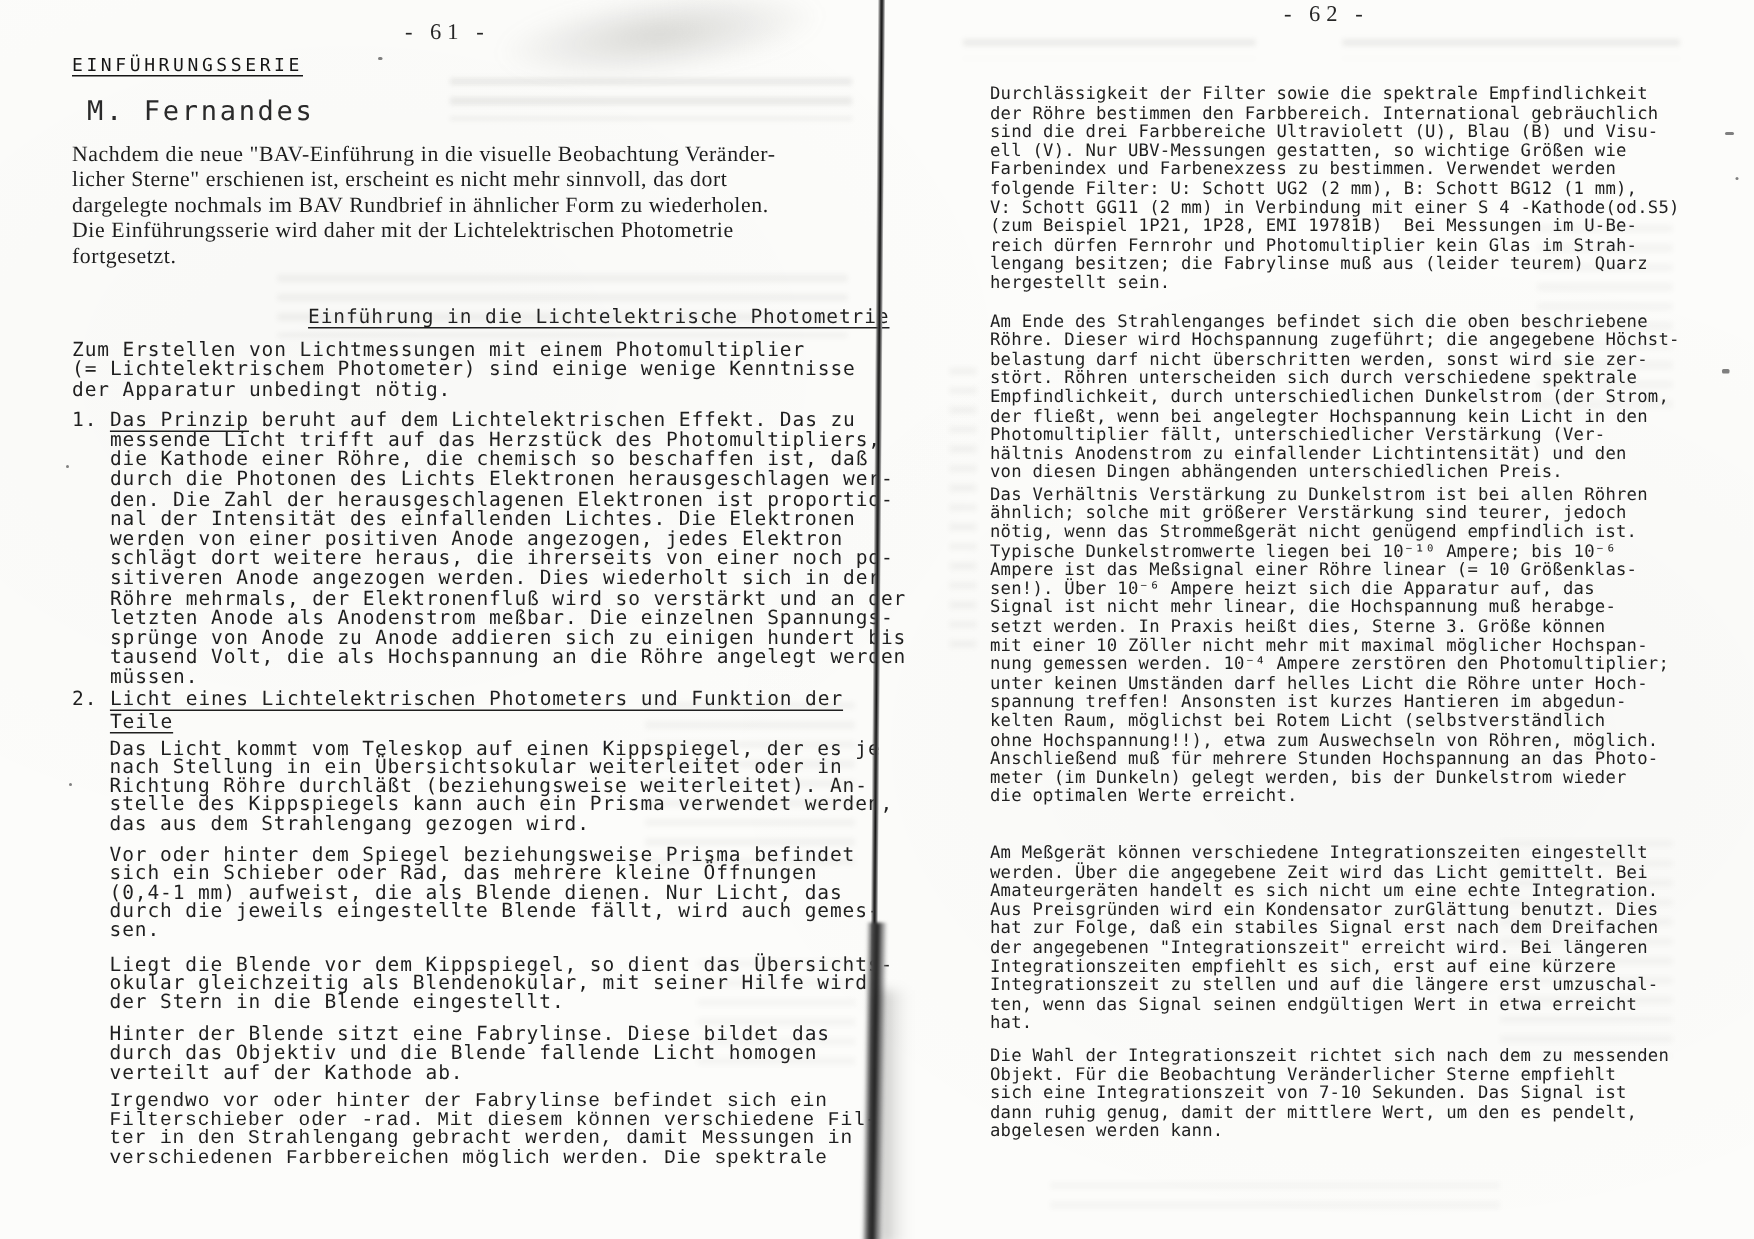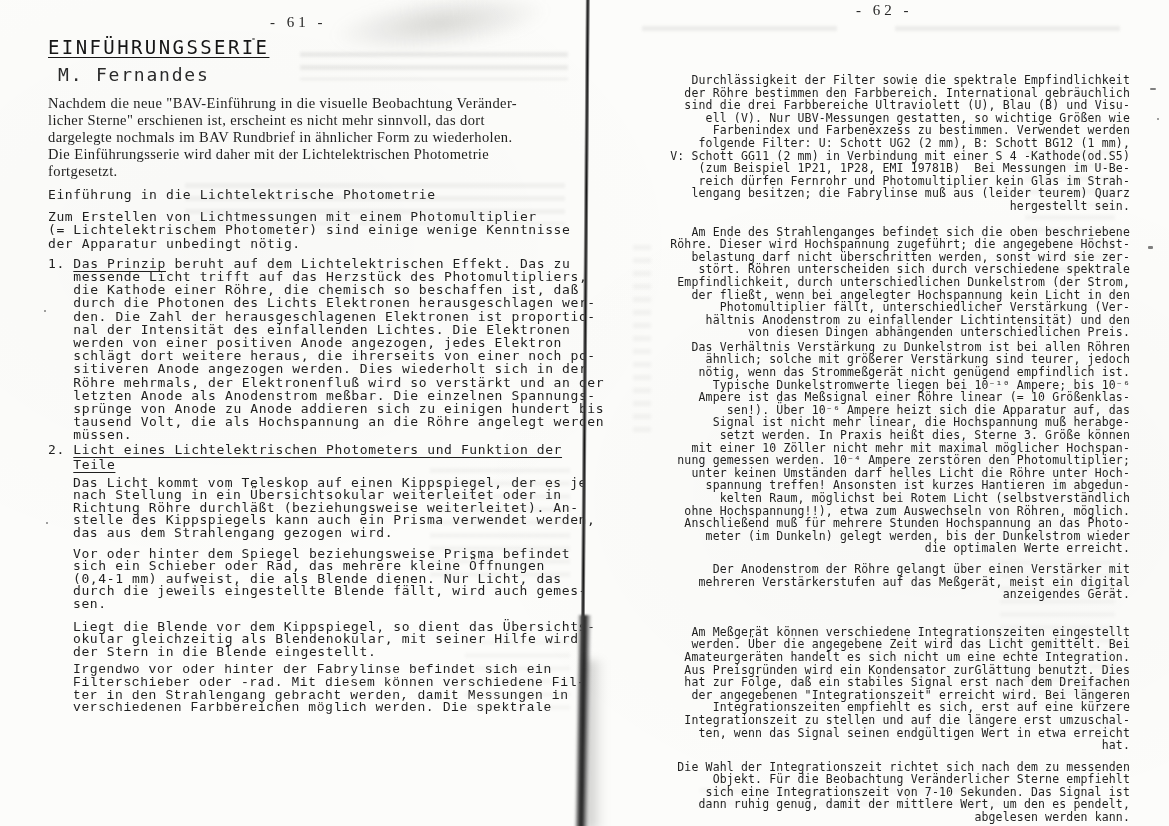--- a/index.html
+++ b/index.html
@@ -9,70 +9,70 @@
     font-family:"DejaVu Sans Mono", monospace;
   }
   .scan{position:absolute;inset:0;
     background:
       radial-gradient(ellipse 700px 500px at 20% 30%, rgba(0,0,0,0.015), transparent 70%),
       radial-gradient(ellipse 700px 500px at 80% 60%, rgba(0,0,0,0.02), transparent 70%),
       var(--paper,#fcfcfa);
   }
   .page{position:absolute;top:0;}
   .page-left{left:48px;width:545px;height:826px;}
-  .page-right{left:660px;width:470px;height:659px;text-align:right;}
+  .page-right{left:660px;width:470px;height:659px;}
 
   .pageno{
     position:absolute;
     font-family:"Liberation Serif", serif;
     font-size:15px;letter-spacing:4px;color:#262626;
     white-space:pre;
   }
   .pn-l{left:222px;top:14px;}
   .pn-r{left:196px;top:2px;}
 
   .series{
     position:absolute;left:0;top:36px;
-    font-size:19px;letter-spacing:2.4px;color:#161616;
+    font-size:12px;letter-spacing:2.4px;color:#161616;
     text-decoration:underline;text-underline-offset:3px;text-decoration-thickness:1.2px;
     white-space:pre;
   }
   .author{
     position:absolute;left:10px;top:64px;
     font-size:18px;letter-spacing:1.8px;color:#2a2a2a;white-space:pre;
   }
   .lbody{position:absolute;left:0;top:95px;width:545px;}
   .rbody{position:absolute;left:0;top:56px;width:470px;}
 
   .intro{
     font-family:"Liberation Serif", serif;
     font-size:14.5px;line-height:17px;letter-spacing:0.4px;
     color:#1d1d1d;white-space:pre;
   }
   .mono{white-space:pre;color:var(--ink,#1f1f1f);}
   .l-mono{font-size:13px;letter-spacing:0.6px;line-height:13.2px;}
   .r-mono{font-size:11.5px;letter-spacing:0.15px;line-height:12.6px;}
 
   .h2{
-    margin-top:8px;
-    text-underline-offset:2.5px;text-decoration-thickness:1px;
+    margin-top:25px;
+    text-decoration:underline;text-underline-offset:2.5px;text-decoration-thickness:1px;text-align:right;
   }
   .u{text-decoration:underline;text-underline-offset:2.5px;text-decoration-thickness:1px;}
 
   .para-zum{margin-top:9px;}
   .item1{margin-top:7px;}
   .item2{margin-top:0;line-height:15px;}
   .indent{margin-left:25px;}
   .lp1{margin-top:5px;line-height:12.6px;}
   .lp2{margin-top:8px;line-height:12.6px;}
   .lp3{margin-top:10px;line-height:12.6px;}
   .lp4{margin-top:9px;line-height:12.6px;}
   .lp5{margin-top:6px;line-height:12.6px;font-family:Liberation Mono, monospace;}
 
-  .rp1{margin-top:18px;}
+  .rp1{margin-top:0;}
   .rp2{margin-top:13px;}
   .rp3{margin-top:2px;}
   .rp4{margin-top:8px;}
   .rp5{margin-top:25px;}
   .rp6{margin-top:9px;}
 
   
   .gutter-line{
     position:absolute;left:582px;top:-4px;width:5px;height:834px;
     background:linear-gradient(to right, rgba(0,0,0,0), #4a4a4a 35%, #161616 55%, #8a8a8a 82%, rgba(0,0,0,0));
@@ -148,20 +148,23 @@
 stelle des Kippspiegels kann auch ein Prisma verwendet werden,
 das aus dem Strahlengang gezogen wird.</div>
         <div class="mono l-mono lp2">Vor oder hinter dem Spiegel beziehungsweise Prisma befindet
 sich ein Schieber oder Rad, das mehrere kleine Öffnungen
 (0,4-1 mm) aufweist, die als Blende dienen. Nur Licht, das
 durch die jeweils eingestellte Blende fällt, wird auch gemes-
 sen.</div>
         <div class="mono l-mono lp3">Liegt die Blende vor dem Kippspiegel, so dient das Übersichts-
 okular gleichzeitig als Blendenokular, mit seiner Hilfe wird
 der Stern in die Blende eingestellt.</div>
+        <div class="mono l-mono lp4">Hinter der Blende sitzt eine Fabrylinse. Diese bildet das
+durch das Objektiv und die Blende fallende Licht homogen
+verteilt auf der Kathode ab.</div>
         <div class="mono l-mono lp5">Irgendwo vor oder hinter der Fabrylinse befindet sich ein
 Filterschieber oder -rad. Mit diesem können verschiedene Fil-
 ter in den Strahlengang gebracht werden, damit Messungen in
 verschiedenen Farbbereichen möglich werden. Die spektrale</div>
       </div>
     </div>
   </div>
 
   <div class="page page-right">
     <div class="pageno pn-r">- 62 -</div>
@@ -196,23 +199,20 @@
 setzt werden. In Praxis heißt dies, Sterne 3. Größe können
 mit einer 10 Zöller nicht mehr mit maximal möglicher Hochspan-
 nung gemessen werden. 10⁻⁴ Ampere zerstören den Photomultiplier;
 unter keinen Umständen darf helles Licht die Röhre unter Hoch-
 spannung treffen! Ansonsten ist kurzes Hantieren im abgedun-
 kelten Raum, möglichst bei Rotem Licht (selbstverständlich
 ohne Hochspannung!!), etwa zum Auswechseln von Röhren, möglich.
 Anschließend muß für mehrere Stunden Hochspannung an das Photo-
 meter (im Dunkeln) gelegt werden, bis der Dunkelstrom wieder
 die optimalen Werte erreicht.</div>
-      <div class="mono r-mono rp4">Der Anodenstrom der Röhre gelangt über einen Verstärker mit
-mehreren Verstärkerstufen auf das Meßgerät, meist ein digital
-anzeigendes Gerät.</div>
       <div class="mono r-mono rp5">Am Meßgerät können verschiedene Integrationszeiten eingestellt
 werden. Über die angegebene Zeit wird das Licht gemittelt. Bei
 Amateurgeräten handelt es sich nicht um eine echte Integration.
 Aus Preisgründen wird ein Kondensator zurGlättung benutzt. Dies
 hat zur Folge, daß ein stabiles Signal erst nach dem Dreifachen
 der angegebenen "Integrationszeit" erreicht wird. Bei längeren
 Integrationszeiten empfiehlt es sich, erst auf eine kürzere
 Integrationszeit zu stellen und auf die längere erst umzuschal-
 ten, wenn das Signal seinen endgültigen Wert in etwa erreicht
 hat.</div>

